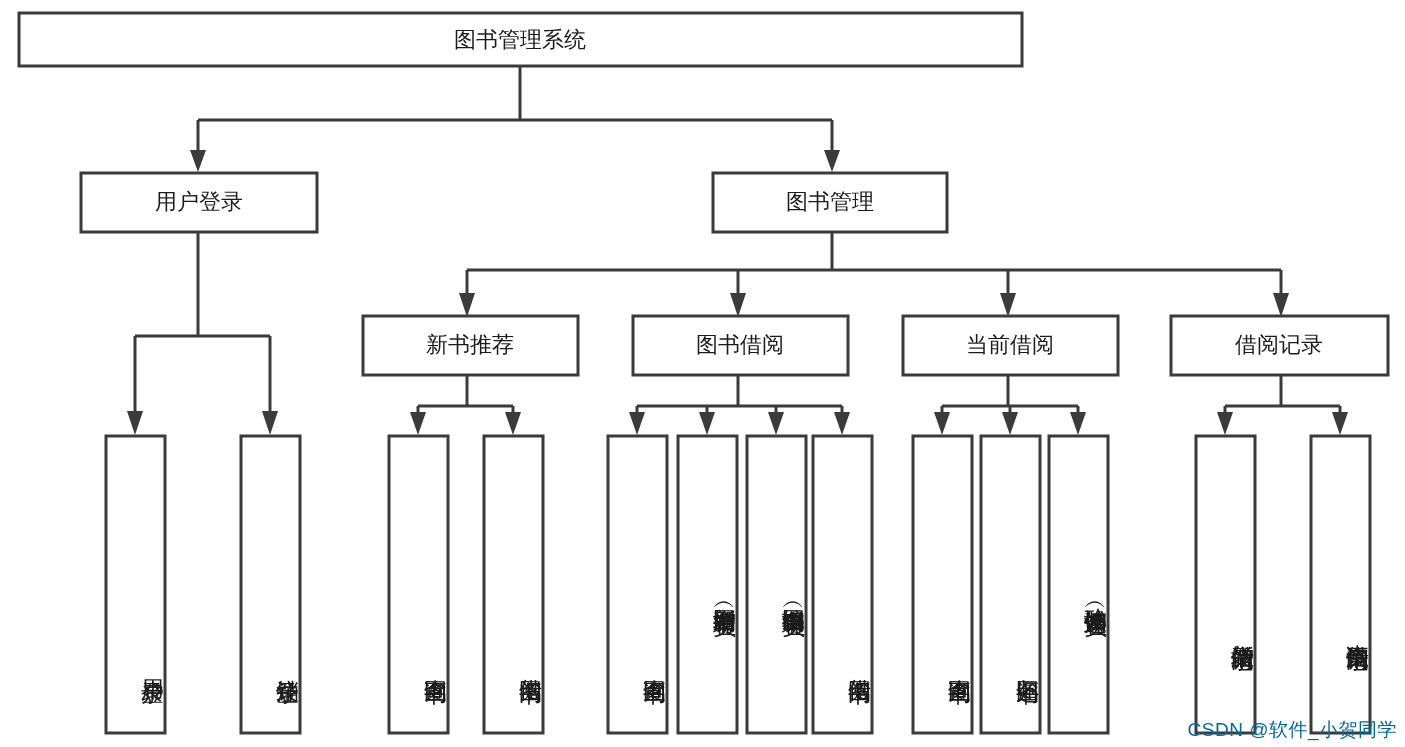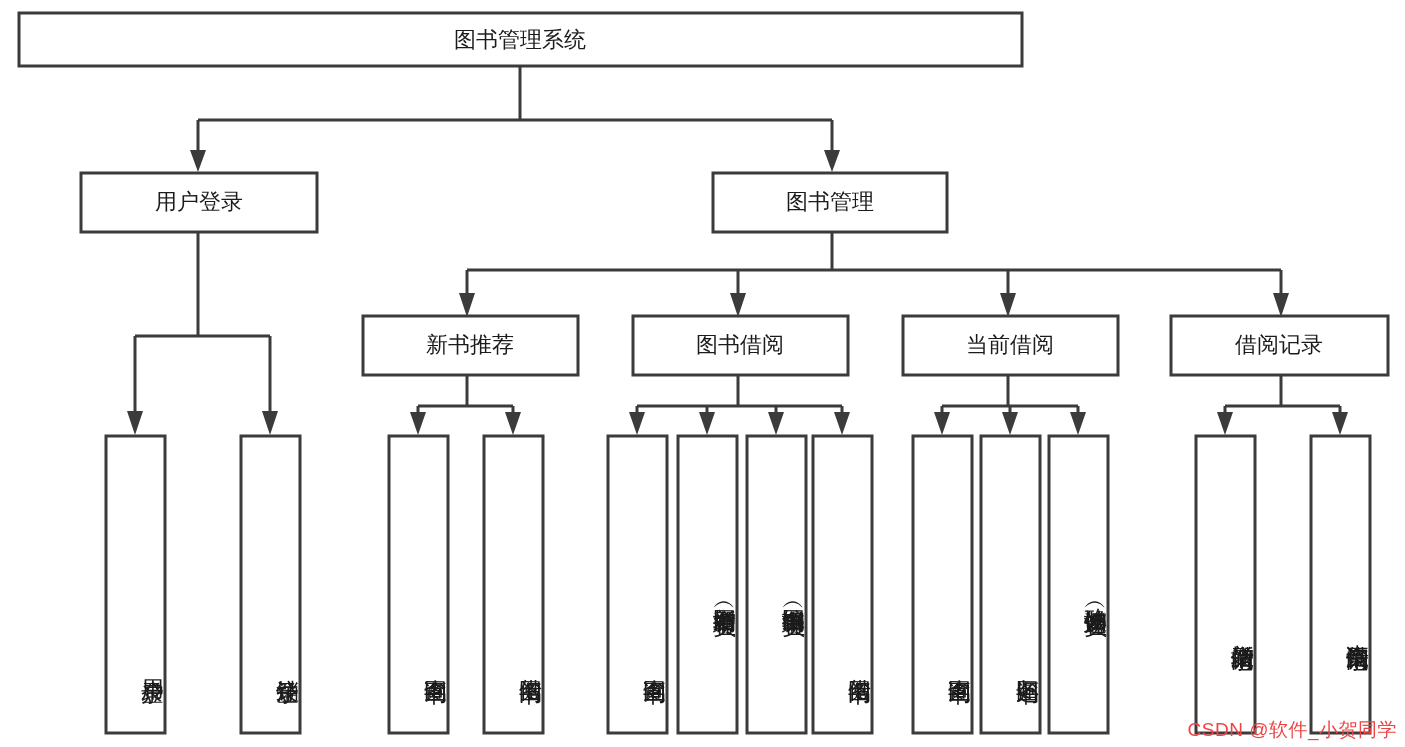--- a/index.html
+++ b/index.html
@@ -43,21 +43,21 @@
     justify-content:center;
     white-space:nowrap;
     pointer-events:none;
   }
   .watermark{
     position:absolute;
     right:8px;
     bottom:4px;
     font-family:"Liberation Sans","DejaVu Sans",sans-serif;
     font-size:19px;
-    color:#ef4444;
+    color:#0369a1;
     white-space:nowrap;
     letter-spacing:0.5px;
   }
 </style>
 </head>
 <body>
 
 <div id="diagram-root">
 
   <svg id="flowchart" viewBox="0 0 1405 747">

